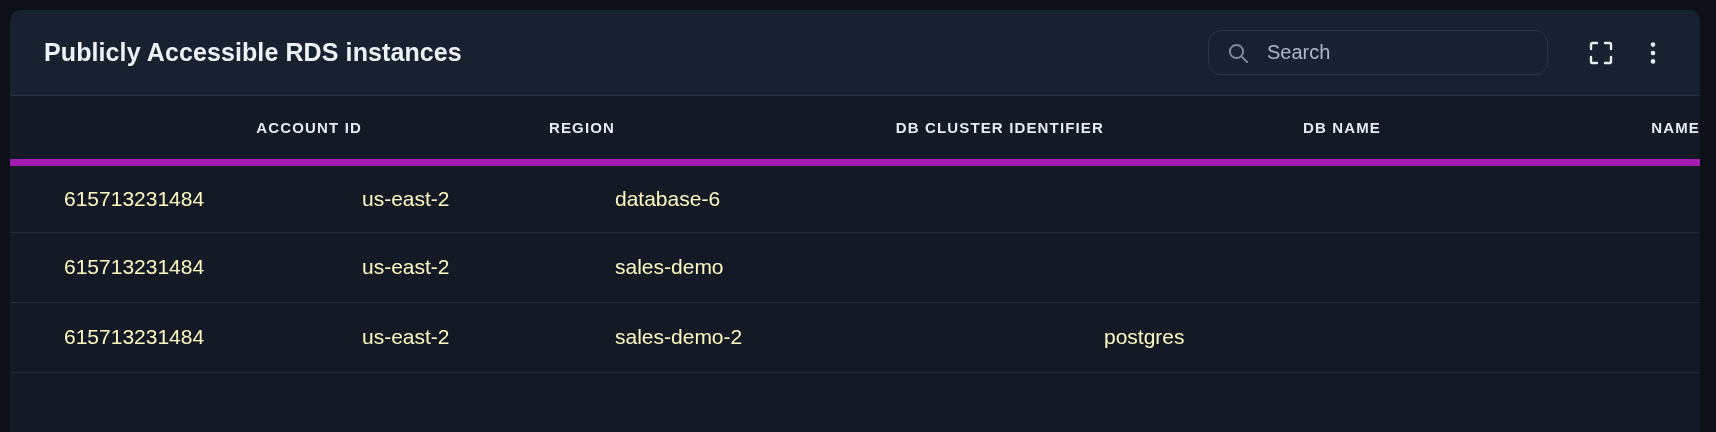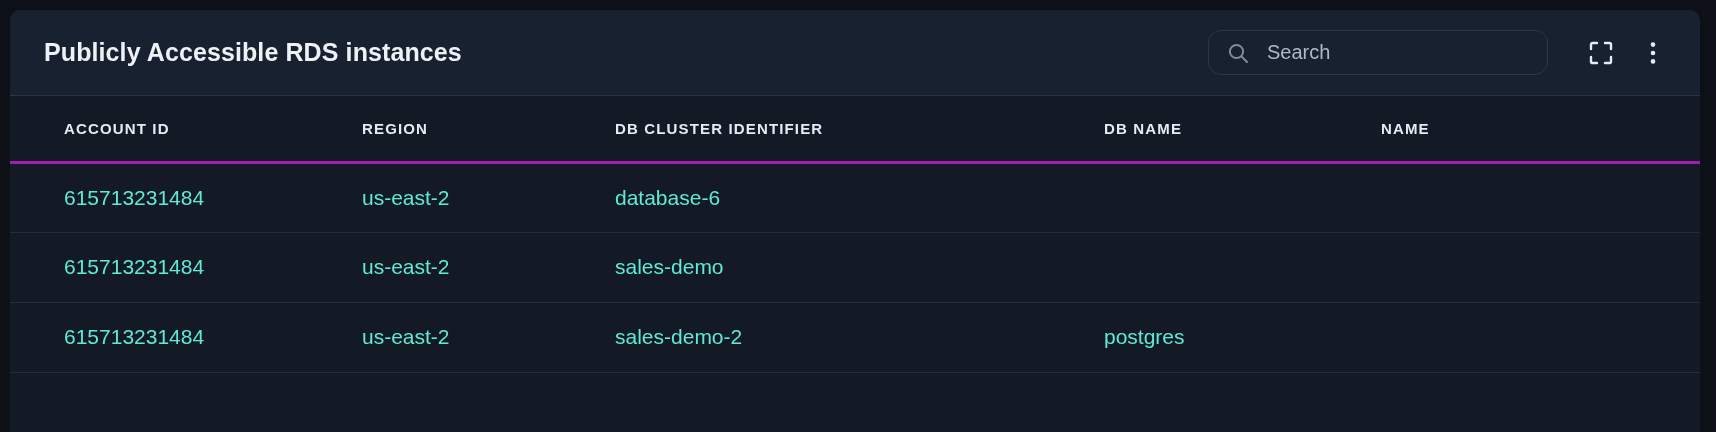--- a/index.html
+++ b/index.html
@@ -105,34 +105,34 @@
 
   
   .table {
     width: 100%;
     border-collapse: collapse;
     table-layout: fixed;
     background: #131a25;
   }
 
   .table th {
-    text-align: left;
+    text-align: right;
     font-size: 15px;
     font-weight: bold;
     letter-spacing: 1.15px;
     color: #e6ebf2;
     padding: 19px 0 19px 0;
     height: 66px;
-    border-bottom: 3px solid #a21caf;
+    border-bottom: 7px solid #a21caf;
     white-space: nowrap;
   }
 
   .table td {
     font-size: 21px;
-    color: #5eead4;
+    color: #fef9c3;
     height: 70px;
     padding: 0;
     border-bottom: 1px solid #222c3a;
     white-space: nowrap;
     overflow: hidden;
     text-overflow: ellipsis;
   }
 
   .col-account   { width: 352px; padding-left: 54px !important; }
   .col-region    { width: 253px; margin-left: 41px; }

